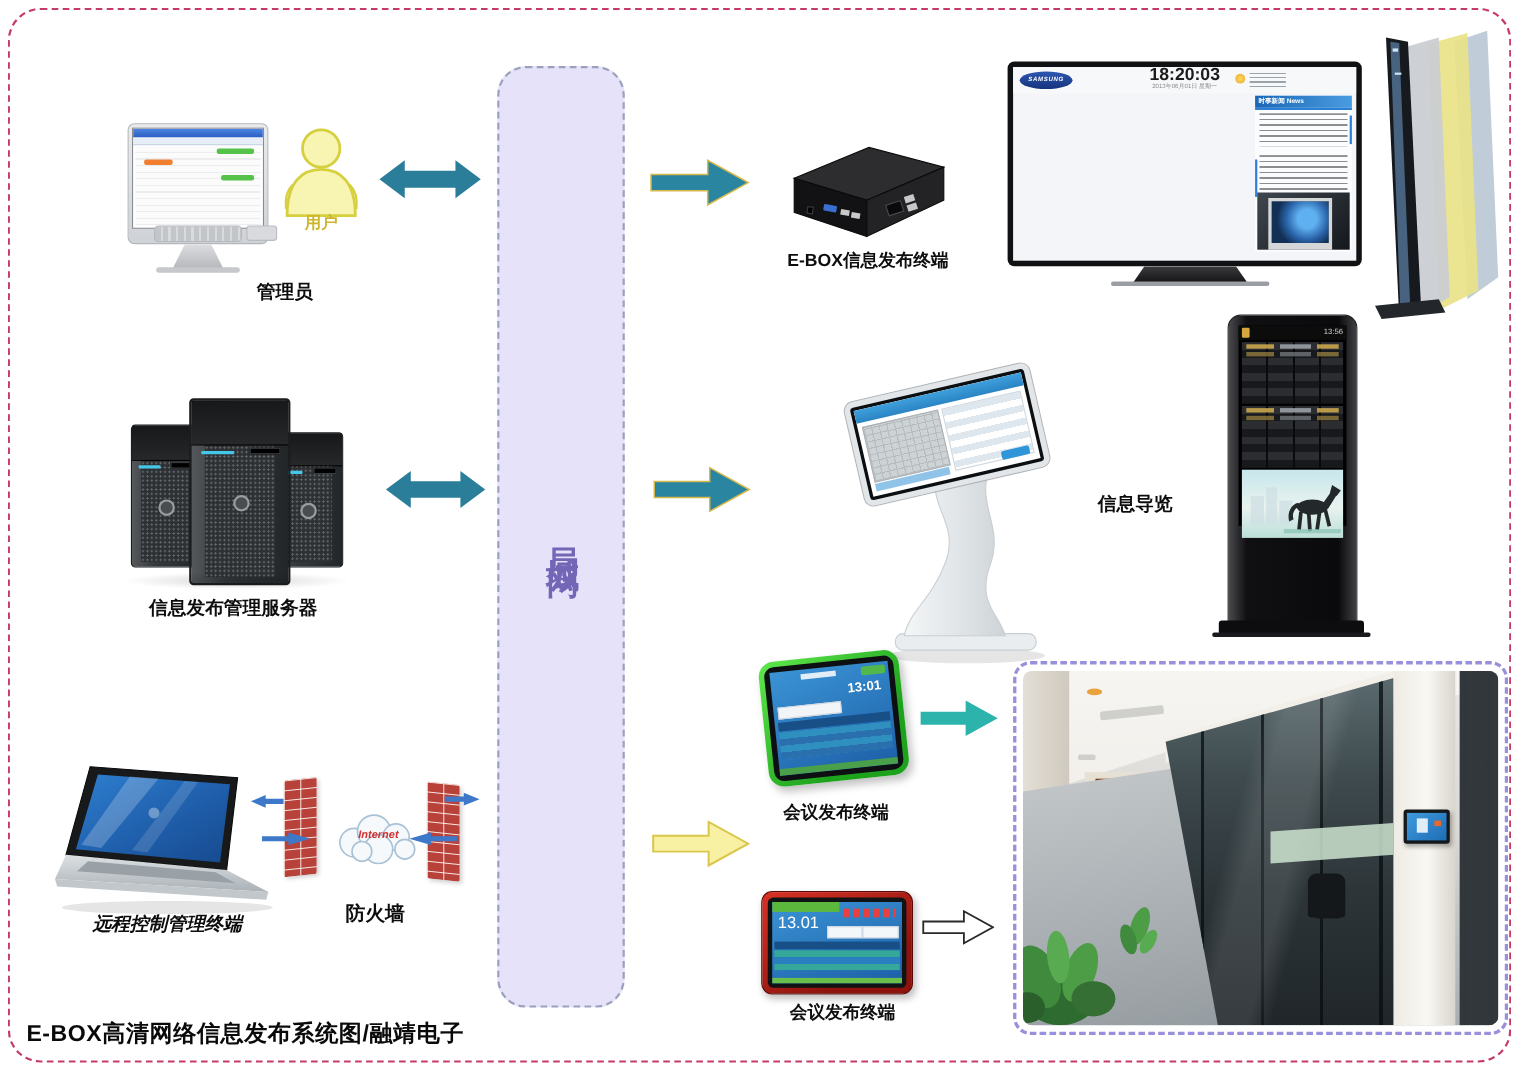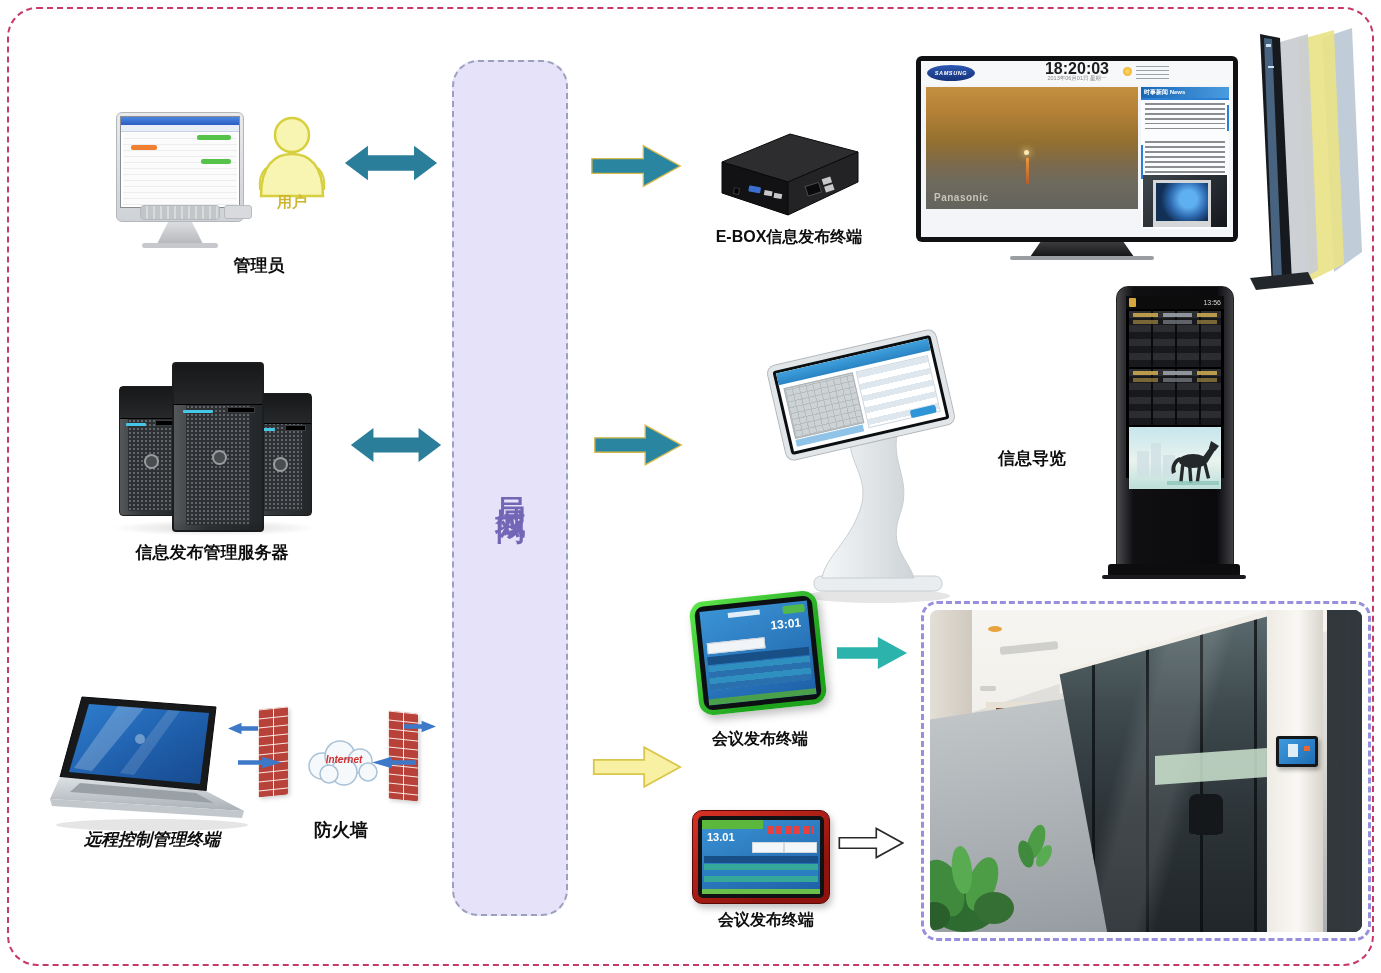--- a/index.html
+++ b/index.html
@@ -126,21 +126,21 @@
   .gt-box{position:absolute;left:4px;top:32px;width:52%;height:9px;background:#f2f5f8;border:1px solid #cfd7df;}
   .gt-head{position:absolute;left:3px;right:3px;top:46px;height:8px;background:#174f86;}
   .gt-rows{position:absolute;left:3px;right:3px;top:55px;height:24px;
      background-image:repeating-linear-gradient(180deg,#2f8fbe 0 6px,#2a6fae 6px 12px);}
   .gt-foot{position:absolute;left:0;right:0;bottom:0;height:6px;background:#4aa04a;}
   .rtab{position:absolute;left:692px;top:810px;width:136px;height:92px;border-radius:10px;
      background:linear-gradient(150deg,#d83226,#8e130c 75%);border:1px solid #5a0a06;box-shadow:2px 4px 7px rgba(0,0,0,.25);}
   .rtab-bezel{position:absolute;inset:5px;border-radius:5px;background:#101214;}
   .rtab-screen{position:absolute;inset:9px;background:linear-gradient(160deg,#3a93d4,#1d5fa8);overflow:hidden;}
   .rt-green{position:absolute;left:0;top:0;width:52%;height:9px;background:#5cb83c;}
-  .rt-clock{position:absolute;left:5px;top:11px;color:#fff;font-weight:bold;font-size:11px;}
+  .rt-clock{position:absolute;left:5px;top:11px;color:#fff;font-weight:normal;font-size:15px;}
   .rt-red{position:absolute;right:6px;top:6px;width:40%;height:8px;
      background-image:repeating-linear-gradient(90deg,#e84040 0 6px,transparent 6px 9px);}
   .rt-box1{position:absolute;left:42%;top:22px;width:26%;height:9px;background:#f4f7fa;border:1px solid #d0d8e0;}
   .rt-box2{position:absolute;right:3px;top:22px;width:26%;height:9px;background:#f4f7fa;border:1px solid #d0d8e0;}
   .rt-head{position:absolute;left:2px;right:2px;top:36px;height:7px;background:#174f86;}
   .rt-rows{position:absolute;left:2px;right:2px;top:44px;height:18px;
      background-image:repeating-linear-gradient(180deg,#35a89a 0 6px,#2a7fc0 6px 12px);}
   .rt-foot{position:absolute;left:0;right:0;bottom:0;height:5px;background:#6abf4a;}
   
   .photoframe{position:absolute;left:921px;top:601px;width:450px;height:340px;box-sizing:border-box;
@@ -243,25 +243,20 @@
         <div class="sam-logo">SAMSUNG</div>
       </div>
       <div class="tv-clockbox">
         <div class="tv-clock">18:20:03</div>
         <div class="tv-date">2013年06月01日 星期一</div>
       </div>
       <div class="tv-weather">
         <span class="sun"></span>
         <span class="wx-lines"></span>
       </div>
-      <div class="tv-main">
-        <span class="tv-sun"></span>
-        <span class="tv-reflect"></span>
-        <span class="tv-mark">Panasonic</span>
-      </div>
       <div class="tv-news">
         <div class="news-head">时事新闻 News</div>
         <div class="news-p" style="top:16px;height:30px;"></div>
         <div class="news-p" style="top:54px;height:44px;"></div>
         <span class="news-brk1"></span>
         <span class="news-brk2"></span>
         <div class="tv-thumb">
           <div class="thumb-tv"></div>
         </div>
       </div>
@@ -493,13 +488,14 @@
           <ellipse cx="70" cy="112" rx="20" ry="16" fill="#356f33"></ellipse>
           <ellipse cx="10" cy="120" rx="16" ry="14" fill="#2a5f2c"></ellipse>
           <ellipse cx="112" cy="46" rx="8" ry="18" fill="#4d9c46" transform="rotate(18 112 46)"></ellipse>
           <ellipse cx="102" cy="58" rx="7" ry="14" fill="#3f8a3c" transform="rotate(-16 102 58)"></ellipse>
           <ellipse cx="120" cy="60" rx="6" ry="12" fill="#58ab50" transform="rotate(30 120 60)"></ellipse>
         </g>
       </svg>
     </div>
   </div>
 
+  <div class="footer">E-BOX高清网络信息发布系统图/融靖电子</div>
 </div>
 
 </body></html>

